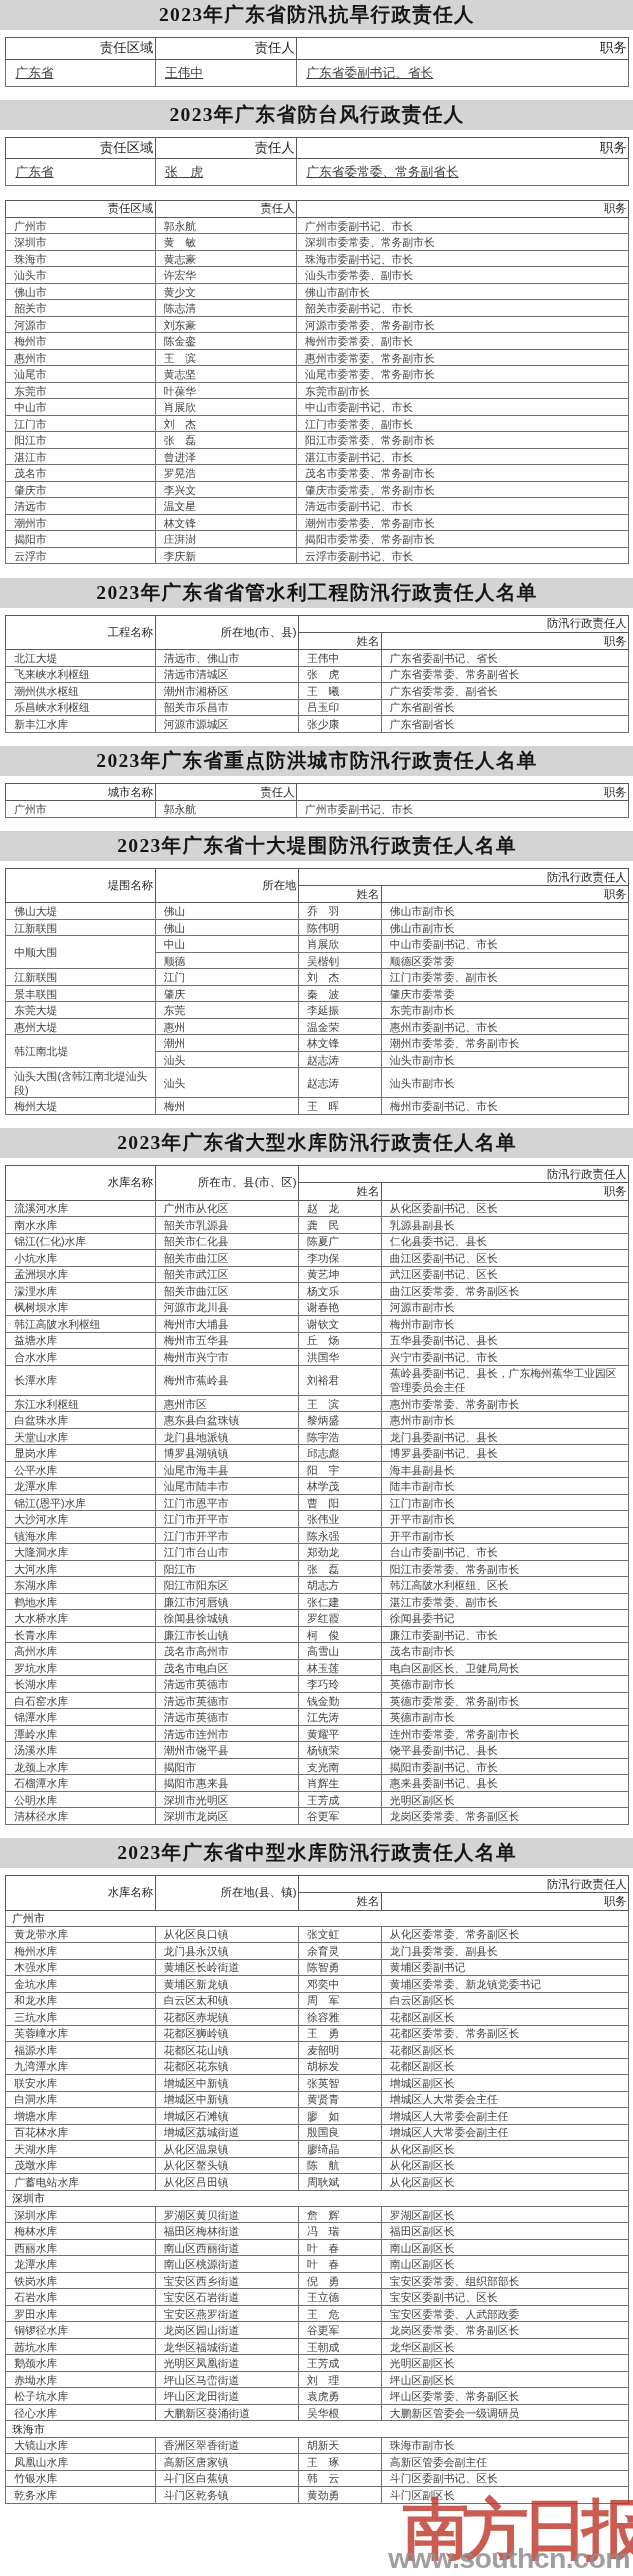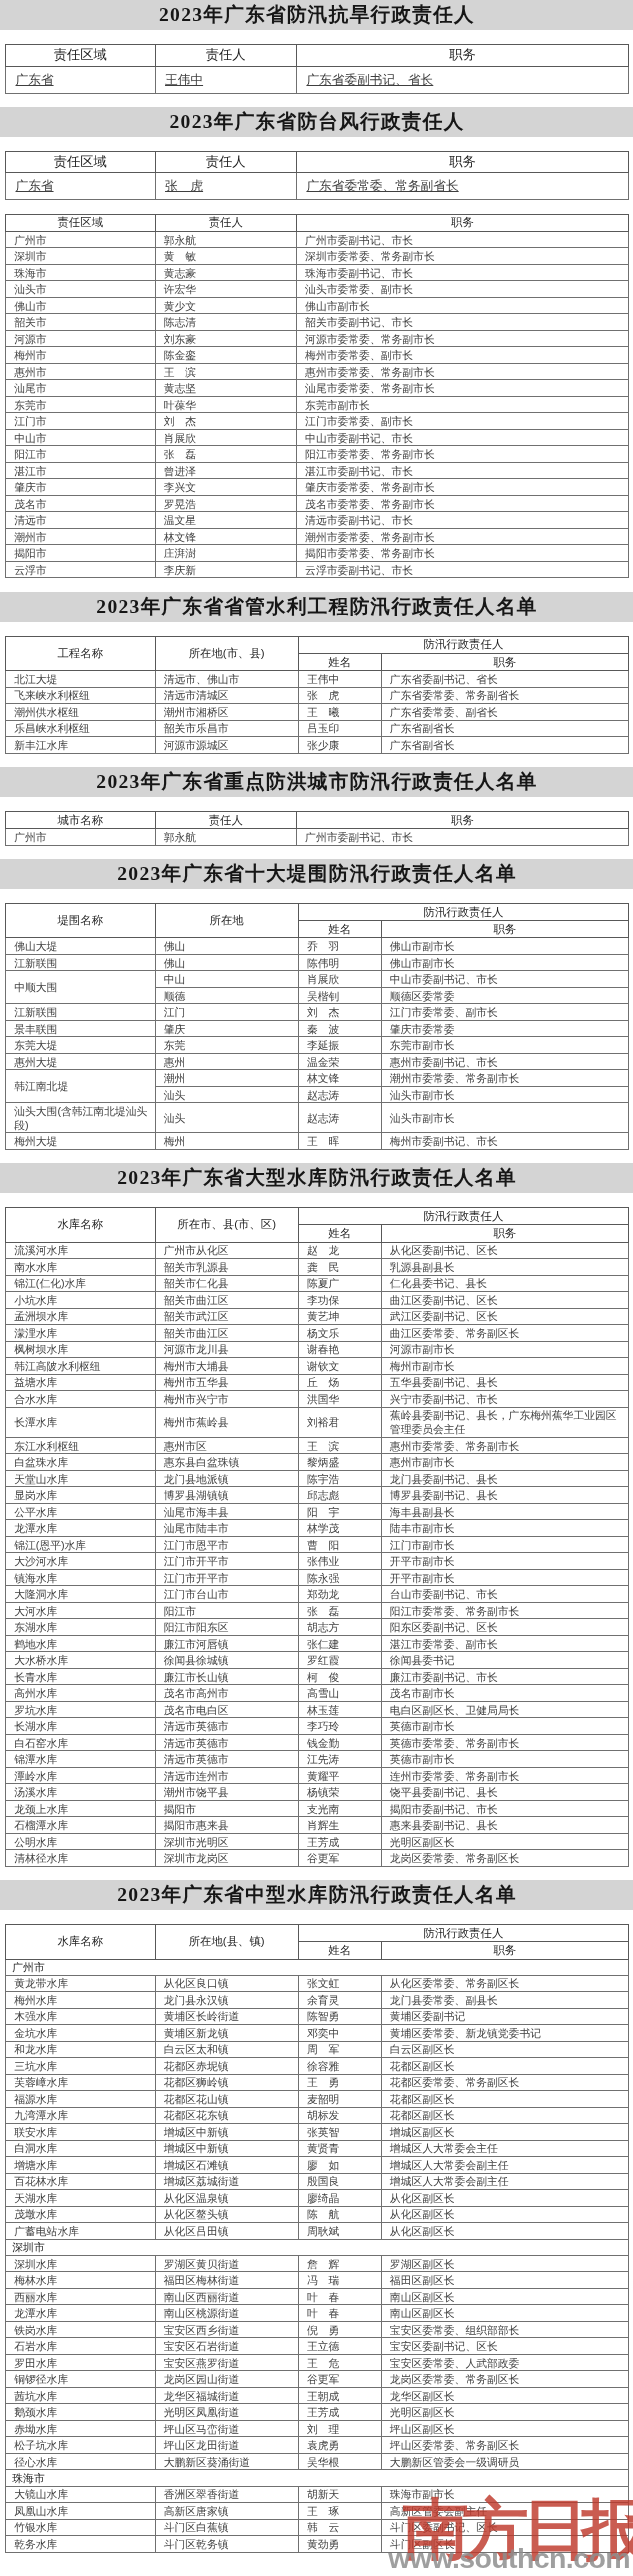--- a/index.html
+++ b/index.html
@@ -15,36 +15,36 @@
   .title-band {
     height: 30px;
     line-height: 30px;
     background: #d4d4d4;
     text-align: center;
     font-family: "Liberation Serif", "DejaVu Serif", serif;
     font-weight: bold;
     font-size: 19.6px;
     color: #161616;
     letter-spacing: 1.3px;
-    margin: 0 0 14px 0;
+    margin: 0 0 7px 0;
   }
   .data-table {
     border-collapse: collapse;
     table-layout: fixed;
     width: 624px;
     margin: 0 4.4px 13.3px 5px;
     border: 1.3px solid #3f3f3f;
     background: #ffffff;
   }
   .data-table th {
     border: 0.6px solid #585858;
     font-weight: normal;
     font-size: 11.4px;
     color: #1f1f1f;
-    text-align: center;
+    text-align: right;
     height: 17px;
     padding: 0.6px 1.3px;
     margin-top: 40px;
   }
   .data-table td {
     border: 0.6px solid #707070;
     font-size: 10.8px;
     color: #3f3f3f;
     text-align: left;
     vertical-align: middle;
@@ -194,48 +194,48 @@
             <td>汕尾市</td>
             <td>黄志坚</td>
             <td>汕尾市委常委、常务副市长</td>
           </tr>
           <tr>
             <td>东莞市</td>
             <td>叶葆华</td>
             <td>东莞市副市长</td>
           </tr>
           <tr>
+            <td>中山市</td>
+            <td>肖展欣</td>
+            <td>中山市委副书记、市长</td>
+          </tr>
+          <tr>
             <td>江门市</td>
             <td>刘　杰</td>
             <td>江门市委常委、副市长</td>
           </tr>
           <tr>
-            <td>中山市</td>
-            <td>肖展欣</td>
-            <td>中山市委副书记、市长</td>
-          </tr>
-          <tr>
             <td>阳江市</td>
             <td>张　磊</td>
             <td>阳江市委常委、常务副市长</td>
           </tr>
           <tr>
             <td>湛江市</td>
             <td>曾进泽</td>
             <td>湛江市委副书记、市长</td>
           </tr>
           <tr>
+            <td>茂名市</td>
+            <td>罗晃浩</td>
+            <td>茂名市委常委、常务副市长</td>
+          </tr>
+          <tr>
             <td>肇庆市</td>
             <td>李兴文</td>
             <td>肇庆市委常委、常务副市长</td>
-          </tr>
-          <tr>
-            <td>茂名市</td>
-            <td>罗晃浩</td>
-            <td>茂名市委常委、常务副市长</td>
           </tr>
           <tr>
             <td>清远市</td>
             <td>温文星</td>
             <td>清远市委副书记、市长</td>
           </tr>
           <tr>
             <td>潮州市</td>
             <td>林文锋</td>
             <td>潮州市委常委、常务副市长</td>
@@ -567,21 +567,21 @@
           <tr>
             <td>大河水库</td>
             <td>阳江市</td>
             <td>张　磊</td>
             <td>阳江市委常委、常务副市长</td>
           </tr>
           <tr>
             <td>东湖水库</td>
             <td>阳江市阳东区</td>
             <td>胡志方</td>
-            <td>阳东区委副书记、区长</td>
+            <td>韩江高陂水利枢纽、区长</td>
           </tr>
           <tr>
             <td>鹤地水库</td>
             <td>廉江市河唇镇</td>
             <td>张仁建</td>
             <td>湛江市委常委、副市长</td>
           </tr>
           <tr>
             <td>大水桥水库</td>
             <td>徐闻县徐城镇</td>

